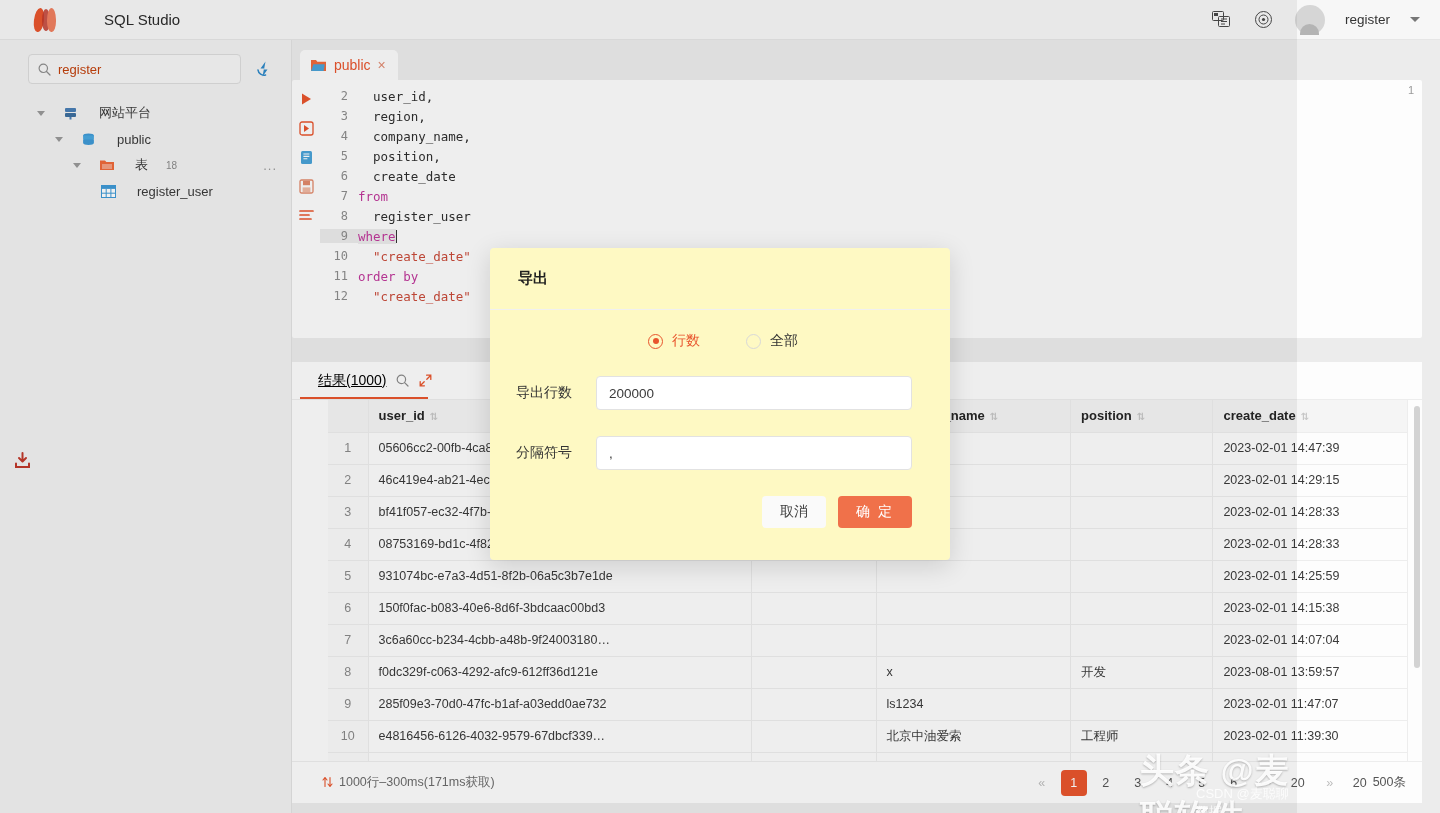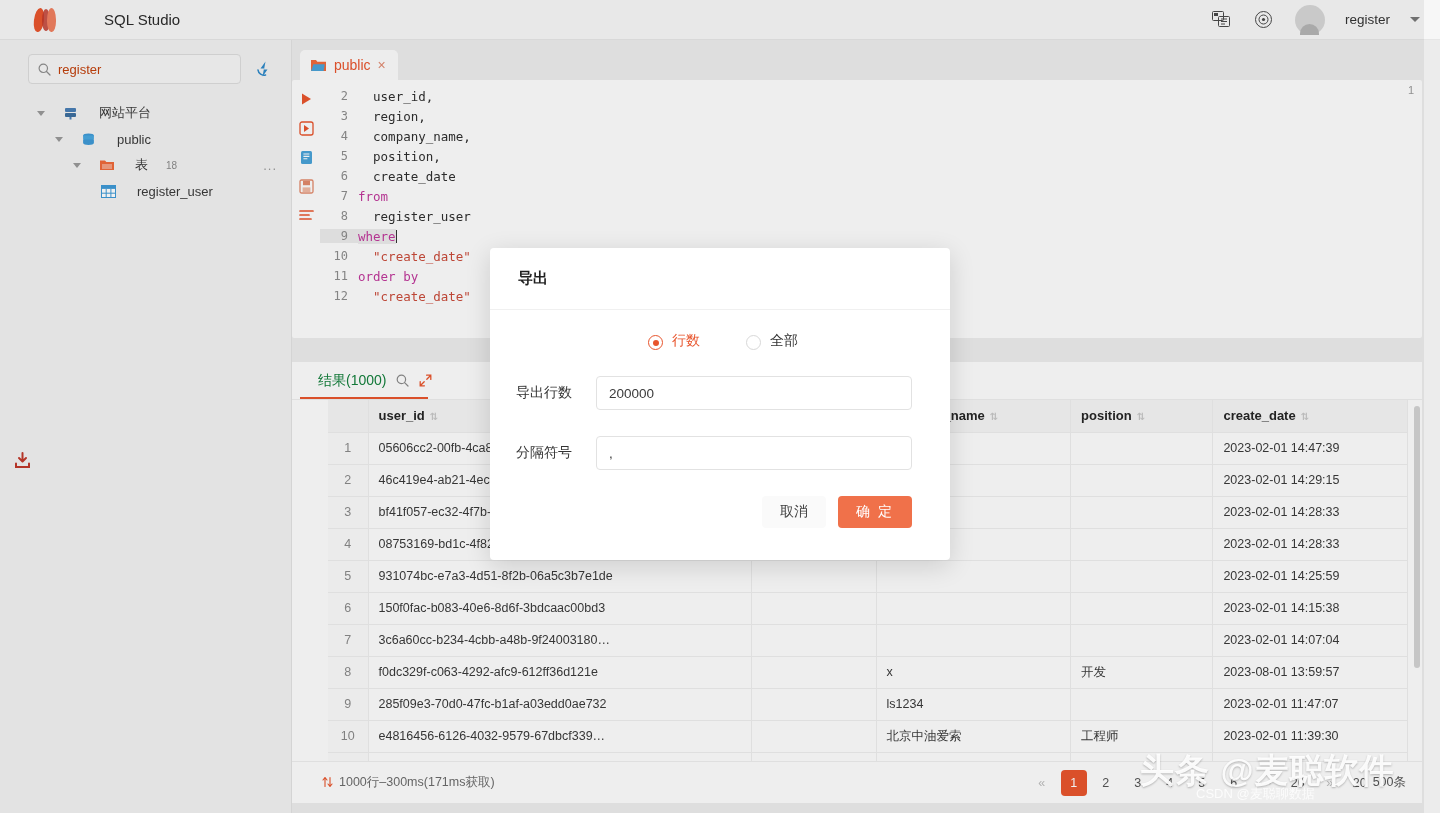--- a/index.html
+++ b/index.html
@@ -2,21 +2,21 @@
 <html><head>
 <meta charset="utf-8">
 <style>
   * { box-sizing: border-box; margin: 0; padding: 0; }
   html, body {
     width: 1440px; height: 813px;
     font-family: "Liberation Sans", "DejaVu Sans", sans-serif;
     background: #f0f0f0;
     overflow: hidden;
   }
-  #app { position: relative; width: 1424px; height: 813px; background: #ececec; }
+  #app { position: relative; width: 1297px; height: 813px; background: #ececec; }
 
   
   .topbar {
     position: absolute; left: 0; top: 0; width: 1440px; height: 40px;
     background: #f7f7f7; border-bottom: 1px solid #e6e6e6;
     display: flex; align-items: center;
   }
   .logo-box { width: 90px; display: flex; justify-content: center; align-items: center; }
   .logo-mark { position: relative; width: 24px; height: 26px; }
   .logo-mark i {
@@ -106,21 +106,21 @@
   .str { color: #c94b3a; }
   .caretbar { display:inline-block; width:1px; height:13px; background:#333; vertical-align:-2px; }
   .editor-count { position: absolute; right: 8px; top: 4px; font-size: 11px; color: #9a9a9a; }
 
   
   .result-panel {
     position: absolute; left: 0; top: 322px; right: 18px; bottom: 10px; background: #fdfdfd;
   }
   .result-tabs { height: 38px; display: flex; align-items: center; padding-left: 26px; gap: 9px;
                  border-bottom: 1px solid #ededed; }
-  .result-tab-label { font-size: 14px; color: #15803d; position: relative; }
+  .result-tab-label { font-size: 14px; color: #000000; position: relative; text-decoration: underline; }
   .result-tab-underline { position: absolute; left: 8px; top: 35px; width: 128px; height: 2px; background: #e8552d; }
   .r-ico { width: 14px; height: 14px; color: #8b8b8b; display:flex; align-items:center; justify-content:center;}
 
   .dl-icon { position: absolute; left: -278px; top: 90px; }
 
   table.grid { border-collapse: collapse; width: 100%; table-layout: fixed; }
   table.grid th, table.grid td {
     border-right: 1px solid #ededed; border-bottom: 1px solid #ededed;
     font-size: 12.5px; color: #3a3a3a; padding: 0 10px; height: 32px; text-align: left;
     overflow: hidden; white-space: nowrap;
@@ -148,28 +148,28 @@
   }
   .pg.active { background: #e8552d; color: #fff; }
   .pg.muted { color: #bdbdbd; }
   .pg-size { font-size: 12.5px; color: #555; padding-left: 4px; }
   .total { font-size: 12.5px; color: #555; }
 
   
   .modal-mask { position: absolute; inset: 0; background: rgba(0,0,0,0.06); }
   .modal {
     position: absolute; left: 490px; top: 248px; width: 460px; height: 312px;
-    background: #ffffff; border-radius: 4px; box-shadow: 0 6px 26px rgba(0,0,0,0.14);
+    background: #fef9c3; border-radius: 4px; box-shadow: 0 6px 26px rgba(0,0,0,0.14);
   }
   .modal-head { height: 62px; display: flex; align-items: center; padding-left: 28px;
                 border-bottom: 1px solid #f0f0f0; }
   .modal-title { font-size: 15px; font-weight: bold; color: #1f1f1f; }
   .modal-body { padding: 22px 0 0 0; }
   .radio-row { display: flex; align-items: center; justify-content: center; gap: 46px; padding-left: 6px;}
-  .radio { display: flex; align-items: flex-end; gap: 9px; font-size: 14px; }
+  .radio { display: flex; align-items: center; gap: 9px; font-size: 14px; }
   .radio .dot { width: 15px; height: 15px; border-radius: 50%; border: 1px solid #d8d8d8; position: relative; }
   .radio.on .dot { border-color: #e8552d; }
   .radio.on .dot::after {
     content: ""; position: absolute; left: 3.5px; top: 3.5px; width: 6px; height: 6px;
     border-radius: 50%; background: #e8552d;
   }
   .radio.on .rl { color: #e8552d; }
   .rl { color: #333; }
   .field-row { display: flex; align-items: center; margin: 26px 0 0 0; padding: 0 38px 0 26px; gap: 16px; }
   .field-label { width: 64px; font-size: 14px; color: #333; text-align: left; }

